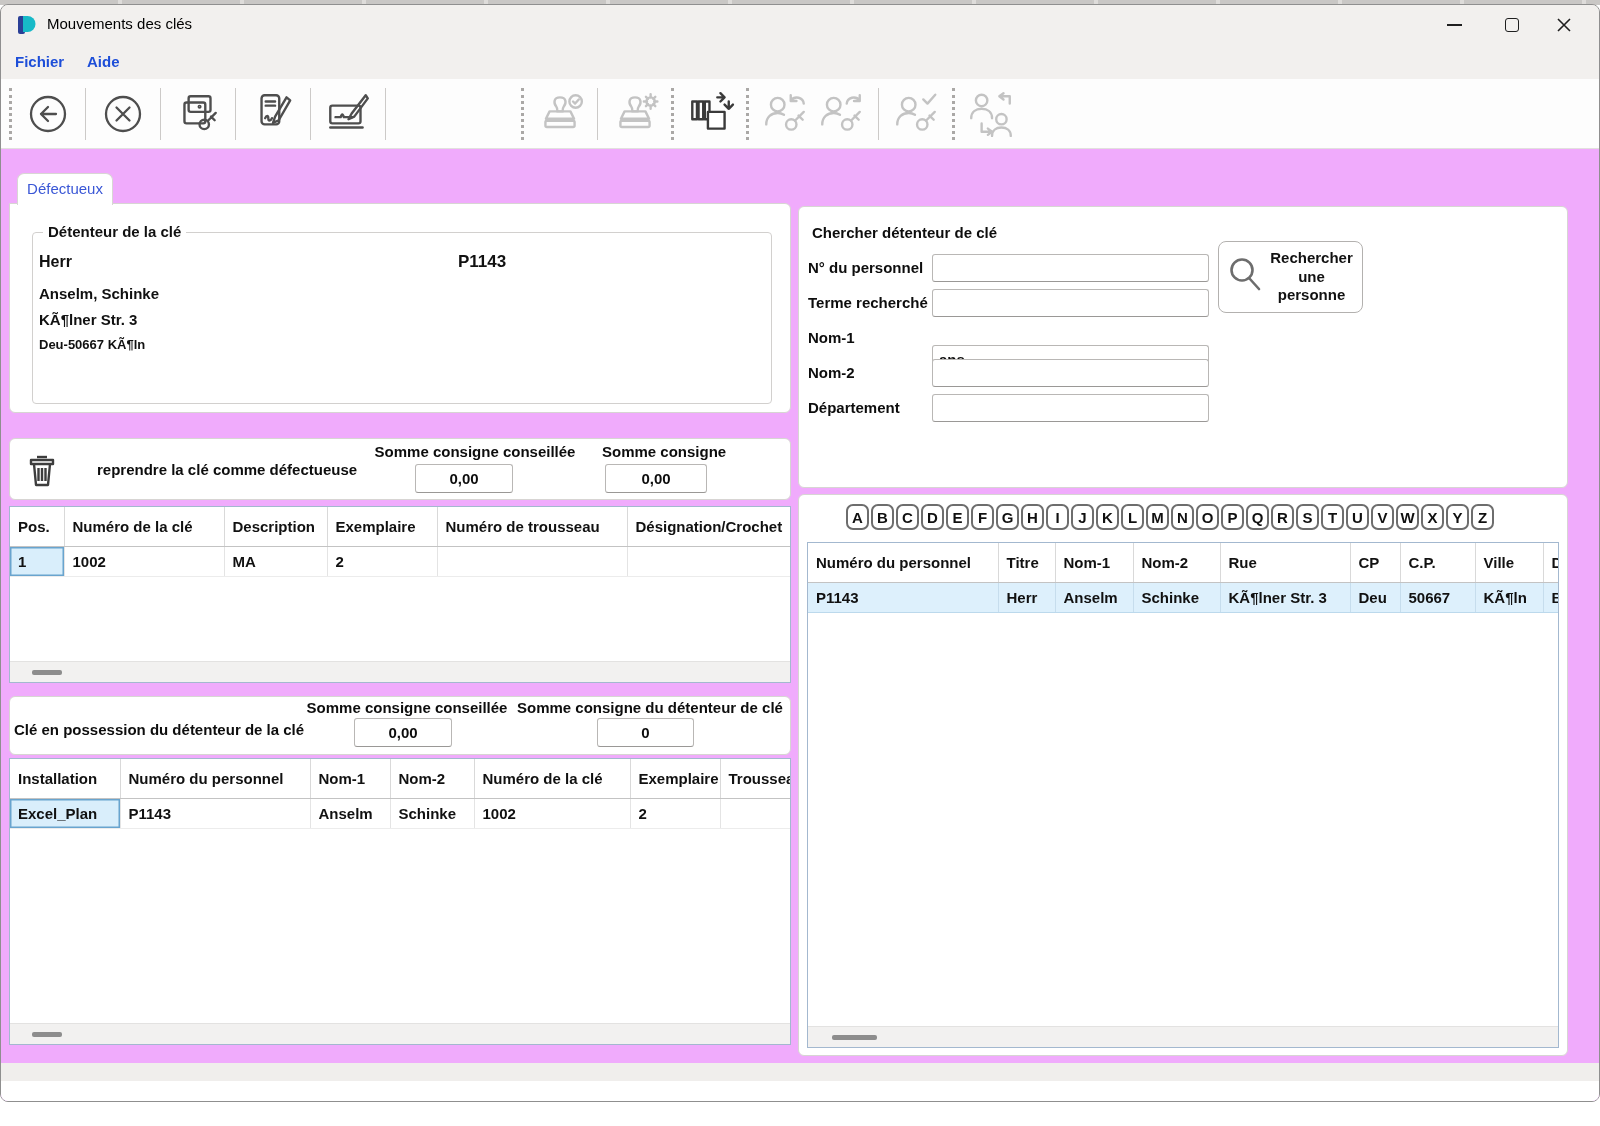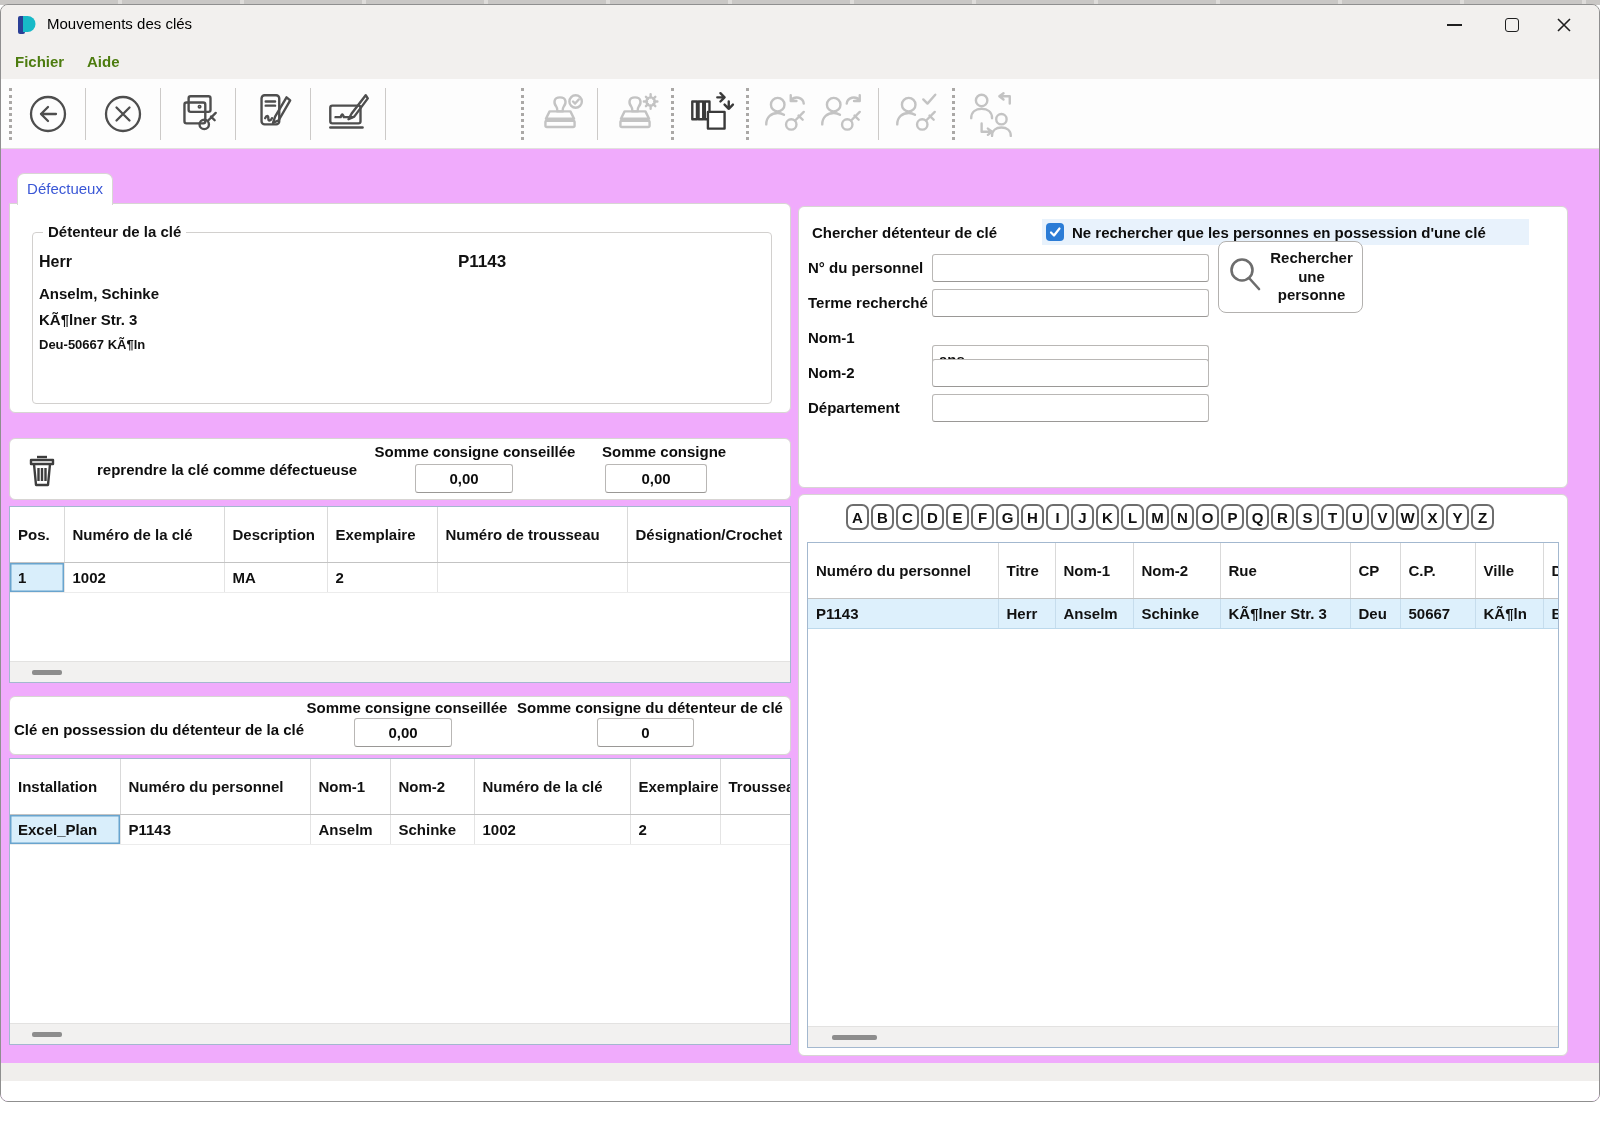--- a/index.html
+++ b/index.html
@@ -11,21 +11,21 @@
   
   .titlebar { position:absolute; left:0; top:0; width:100%; height:40px; background:#f2f0ee; }
   .logo { position:absolute; left:13px; top:8px; width:24px; height:24px; }
   .title { position:absolute; left:46px; top:10px; font-size:15px; color:#000000; white-space:nowrap; }
   .wc { position:absolute; top:0; width:58px; height:40px; display:flex; align-items:center; justify-content:center; }
   .wc-min { right:116px; } .wc-max { right:58px; } .wc-close { right:6px; }
   .ic-min { width:15px; height:2px; background:#1f1f1f; }
   .ic-max { width:14px; height:14px; border:1.6px solid #1f1f1f; border-radius:3px; }
   
   .menubar { position:absolute; left:0; top:40px; width:100%; height:34px; background:#f2f0ee; }
-  .menu-item { position:absolute; top:5px; height:24px; line-height:24px; font-size:15px; font-weight:600; color:#4d7c0f; padding:0 4px; }
+  .menu-item { position:absolute; top:5px; height:24px; line-height:24px; font-size:15px; font-weight:600; color:#1d4ed8; padding:0 4px; }
   
   .toolbar { position:absolute; left:0; top:74px; width:100%; height:70px; background:#fdfdfd;
     border-bottom:1px solid #e2e0de; display:flex; align-items:center; }
   .tgrip { width:0; height:52px; border-left:3px dotted #aaa8a6; margin:0 8px; }
   .tsep  { width:1px; height:52px; background:#cccac8; margin:0 9px; }
   .tbtn { width:56px; height:56px; display:flex; align-items:center; justify-content:center; background:transparent; border:none; }
   .tbtn svg { stroke:#4e4e4e; fill:none; stroke-width:2.3; stroke-linecap:round; stroke-linejoin:round; }
   .tbtn.dis svg { stroke:#c3c3c3; }
   .tspace { width:118px; }
   
@@ -37,21 +37,21 @@
   .lab { font-size:15px; font-weight:600; color:#0d0d0d; white-space:nowrap; }
   .gb { position:absolute; border:1px solid #d2d0ce; border-radius:4px; }
   .gb-legend { position:absolute; left:10px; top:-10px; background:#fff; padding:0 5px; font-size:15px; font-weight:700; }
   .addr { position:absolute; white-space:nowrap; font-weight:600; }
   .tbox { position:absolute; background:#fff; border:1px solid #b9b7b5; border-bottom-color:#9a9896; border-radius:3px;
     font-family:inherit; font-size:15px; font-weight:600; color:#0d0d0d; padding:0 6px; outline:none; }
   .tbox.num { text-align:center; }
   
   .grid { position:absolute; background:#fff; border:1px solid #a3b8cf; overflow:hidden; }
   .grid table { border-collapse:collapse; table-layout:fixed; width:100%; }
-  .grid th { text-align:left; font-size:15px; font-weight:600; padding:19px 8px; height:31px;
+  .grid th { text-align:left; font-size:15px; font-weight:600; padding:11px 8px; height:31px;
     border-right:1px solid #d9d9d9; border-bottom:1px solid #c3c3c3; white-space:nowrap; overflow:hidden; background:#fff; }
   .grid td { font-size:15px; font-weight:600; padding:3px 8px; height:30px;
     border-right:1px solid #e4e4e4; border-bottom:1px solid #ececec; white-space:nowrap; overflow:hidden; }
   .sel-cell { background:#d9eefb; box-shadow:inset 0 0 0 1.5px #69a4ce; }
   .sel-row td { background:#ddf0fc; border-right-color:#c6dded; border-bottom-color:#bcd9ec; border-top:1px solid #bcd9ec; }
   .scrollstrip { position:absolute; left:0; right:0; bottom:0; height:21px; background:#f2f1f0; border-top:1px solid #e3e2e1; }
   .thumb { position:absolute; left:22px; top:8px; width:30px; height:5px; background:#8d8d8d; border-radius:2px; }
   .splitter { position:absolute; left:368px; top:678px; width:94px; height:11px; background:#f5f4f3;
     border:1px solid #b3b1af; border-radius:3px; }
   
@@ -323,28 +323,20 @@
         </tr>
           </tbody>
       </table>
       <div class="scrollstrip">
           <div class="thumb"></div>
         </div>
     </div>
 
     <div class="card" style="left:797px; top:57px; width:770px; height:282px;">
       <div class="lab" style="position:absolute; left:13px; top:17px; font-weight:700;">Chercher détenteur de clé</div>
-      <div class="cbx-strip" style="left:243px; top:12px; width:487px; height:26px;">
-        <div class="cbx">
-          <svg width="14" height="14" viewBox="0 0 14 14">
-              <path d="M3 7.5l3 3 5.5-7" stroke="#fff" stroke-width="2.2" fill="none" stroke-linecap="round" stroke-linejoin="round"></path>
-            </svg>
-        </div>
-        <div class="lab">Ne rechercher que les personnes en possession d'une clé</div>
-      </div>
       <div class="lab" style="position:absolute; left:9px; top:52px;">N° du personnel</div>
       <input class="tbox" style="left: 133px; top: 47px; width: 277px; height: 28px;" value="">
       <div class="lab" style="position:absolute; left:9px; top:87px;">Terme recherché</div>
       <input class="tbox" style="left: 133px; top: 82px; width: 277px; height: 28px;" value="">
       <div class="lab" style="position:absolute; left:9px; top:122px;">Nom-1</div>
       <input class="tbox" style="left: 133px; top: 108px; width: 277px; height: 28px; margin-top: 30px;" value="ans">
       <div class="lab" style="position:absolute; left:9px; top:157px;">Nom-2</div>
       <input class="tbox" style="left: 133px; top: 152px; width: 277px; height: 28px;" value="">
       <div class="lab" style="position:absolute; left:9px; top:192px;">Département</div>
       <input class="tbox" style="left: 133px; top: 187px; width: 277px; height: 28px;" value="">

